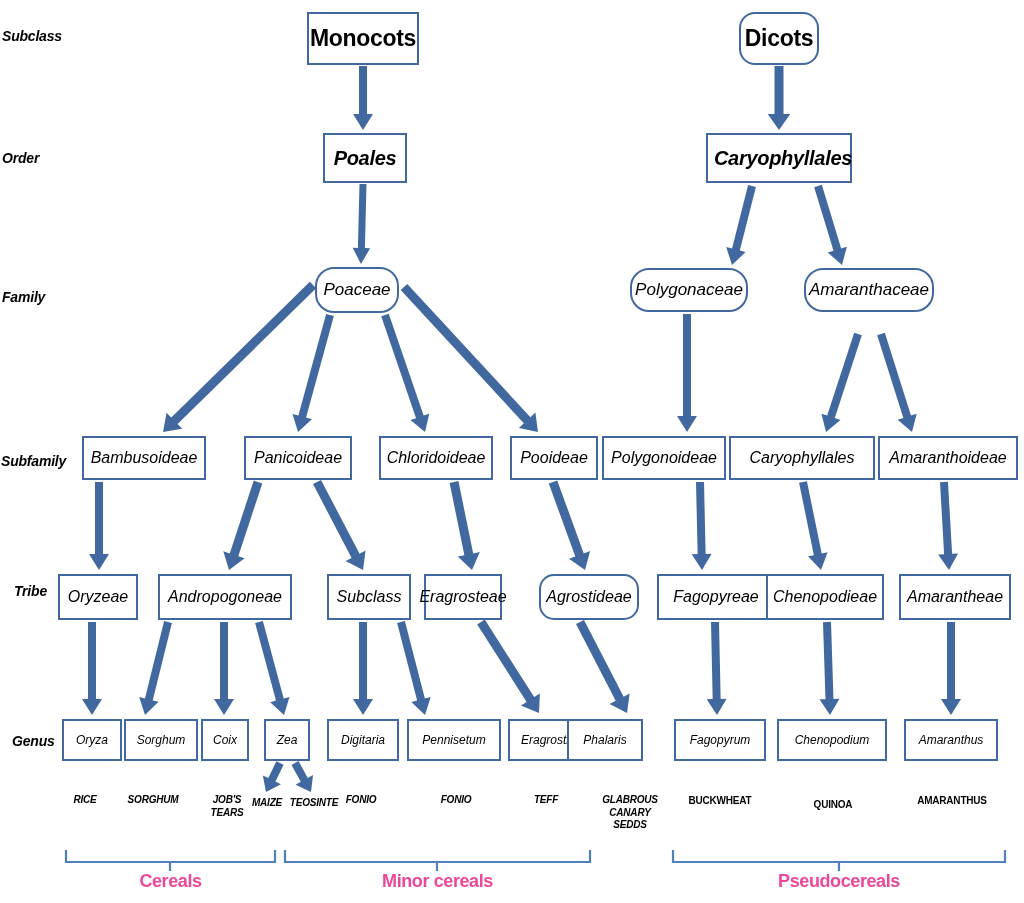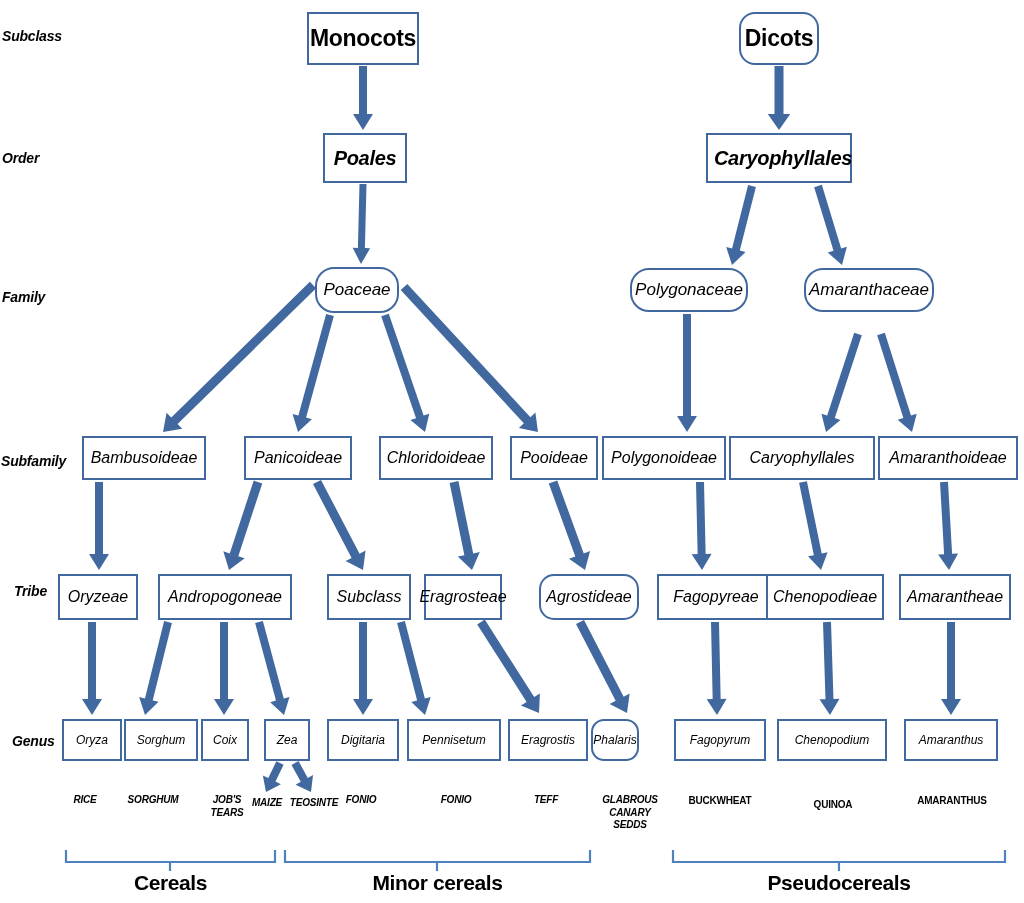--- a/index.html
+++ b/index.html
@@ -90,22 +90,22 @@
     text-align: center;
     line-height: 1.25;
     letter-spacing: -0.2px;
   }
   .common-name.italic { font-style: italic; }
   .common-name.upright { font-style: normal; }
   .group-label {
     position: absolute;
     font-family: "Liberation Sans", sans-serif;
     font-weight: bold;
-    font-size: 21px;
-    color: #000000;
+    font-size: 18px;
+    color: #ec4899;
     text-align: center;
     letter-spacing: -0.4px;
     white-space: nowrap;
   }
 </style>
 </head>
 <body>
 
 <div id="stage">
 
@@ -183,21 +183,21 @@
       <div class="node lvl-tribe" style="left: 657px; top: 574px; width: 118px; height: 46px;">Fagopyreae</div>
       <div class="node lvl-tribe" style="left: 766px; top: 574px; width: 118px; height: 46px;">Chenopodieae</div>
       <div class="node lvl-tribe" style="left: 899px; top: 574px; width: 112px; height: 46px;">Amarantheae</div>
       <div class="node lvl-genus" style="left: 62px; top: 719px; width: 60px; height: 42px;">Oryza</div>
       <div class="node lvl-genus" style="left: 124px; top: 719px; width: 74px; height: 42px;">Sorghum</div>
       <div class="node lvl-genus" style="left: 201px; top: 719px; width: 48px; height: 42px;">Coix</div>
       <div class="node lvl-genus" style="left: 264px; top: 719px; width: 46px; height: 42px;">Zea</div>
       <div class="node lvl-genus" style="left: 327px; top: 719px; width: 72px; height: 42px;">Digitaria</div>
       <div class="node lvl-genus" style="left: 407px; top: 719px; width: 94px; height: 42px;">Pennisetum</div>
       <div class="node lvl-genus" style="left: 508px; top: 719px; width: 80px; height: 42px;">Eragrostis</div>
-      <div class="node lvl-genus" style="left: 591px; top: 719px; width: 48px; height: 42px; border-radius: 13px;">Phalaris</div>
+      <div class="node lvl-genus" style="left: 567px; top: 719px; width: 76px; height: 42px;">Phalaris</div>
       <div class="node lvl-genus" style="left: 674px; top: 719px; width: 92px; height: 42px;">Fagopyrum</div>
       <div class="node lvl-genus" style="left: 777px; top: 719px; width: 110px; height: 42px;">Chenopodium</div>
       <div class="node lvl-genus" style="left: 904px; top: 719px; width: 94px; height: 42px;">Amaranthus</div>
     </div>
   <div id="common-names">
       <div class="common-name italic" style="left: 50px; top: 794px; width: 70px; white-space: pre-line;">RICE</div>
       <div class="common-name italic" style="left: 111px; top: 794px; width: 84px; white-space: pre-line;">SORGHUM</div>
       <div class="common-name italic" style="left: 199px; top: 794px; width: 56px; white-space: pre-line;">JOB'S
 TEARS</div>
       <div class="common-name italic" style="left: 242px; top: 797px; width: 50px; white-space: pre-line;">MAIZE</div>

